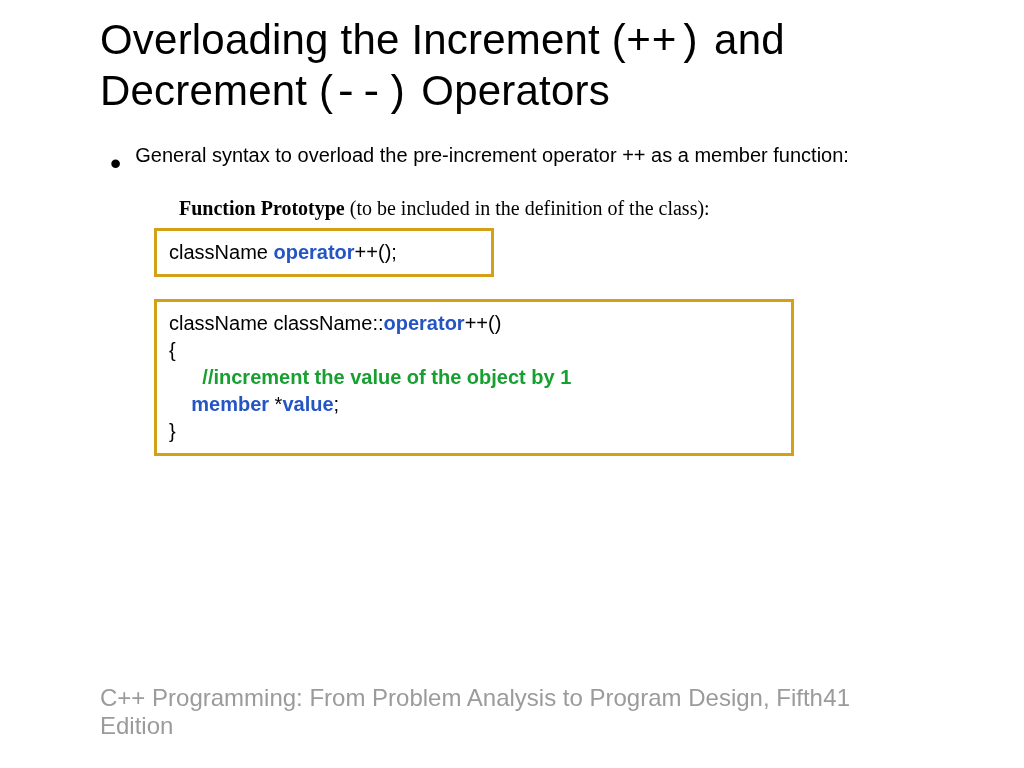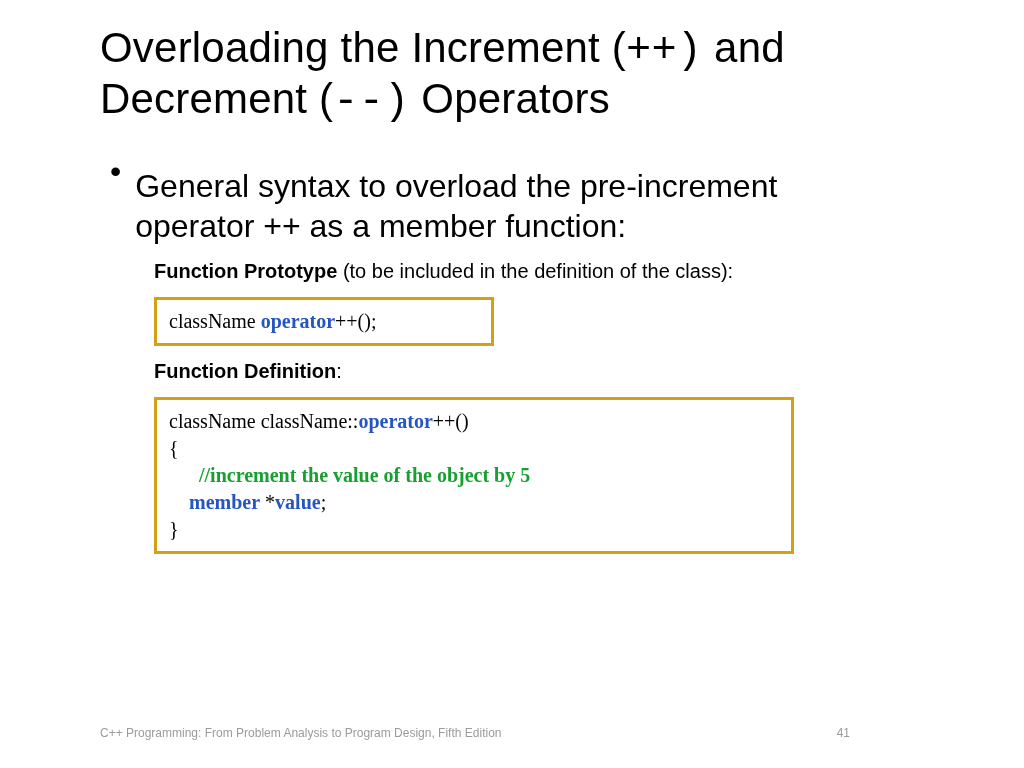--- a/index.html
+++ b/index.html
@@ -1,32 +1,32 @@
 <!DOCTYPE html>
 <html><head>
 <meta charset="utf-8">
 <style>
   * { box-sizing: border-box; margin: 0; padding: 0; }
   html, body { width: 1024px; height: 768px; background: #fff; font-family: Arial, Helvetica, sans-serif; color: #000; }
-  .slide { width: 930px; height: 768px; position: relative; padding: 24px 80px 0 100px; border-radius: 13px; }
+  .slide { width: 930px; height: 768px; position: relative; padding: 16px 80px 0 100px; border-radius: 13px; }
   .title { font-size: 42px; font-weight: 400; line-height: 1.15; letter-spacing: 0.2px; }
   .title .mono { font-family: "Courier New", Courier, monospace; }
   .bullets { margin-top: 24px; }
   .bullet { display: flex; align-items: flex-start; }
   .bullet .dot { font-size: 32px; line-height: 1.25; margin-right: 14px; margin-left: 10px; }
-  .bullet .txt { font-size: 32px; line-height: 1.25; margin-top: 15px; }
+  .bullet .txt { font-size: 20px; line-height: 1.25; }
   .section { margin-top: 14px; margin-left: 54px; }
-  .sec-label { font-family: Liberation Sans, sans-serif; font-size: 20px; }
+  .sec-label { font-family: Liberation Serif, serif; font-size: 20px; margin-left: 25px; }
   .sec-label .bold { font-weight: 700; }
-  .codebox { border: 3px solid #d4a017; background: #fff; padding: 8px 12px; margin-top: 14px; font-family: Liberation Serif, serif; font-size: 20px; line-height: 1.35; white-space: pre; display: inline-block; }
+  .codebox { border: 3px solid #d4a017; background: #fff; padding: 8px 12px; margin-top: 8px; font-family: Liberation Sans, sans-serif; font-size: 20px; line-height: 1.35; white-space: pre; display: inline-block; }
   .codebox.narrow { min-width: 340px; }
   .codebox.wide { min-width: 640px; }
   .kw { color: #2455c3; font-weight: 700; }
   .cm { color: #17a030; font-weight: 700; }
-  .footer { position: absolute; bottom: 28px; left: 100px; right: 80px; display: flex; justify-content: space-between; align-items: baseline; color: #9b9b9b; font-size: 12px; }
+  .footer { position: absolute; bottom: 28px; left: 100px; right: 80px; display: flex; justify-content: space-between; align-items: baseline; color: #9b9b9b; font-size: 24px; }
 </style>
 </head>
 <body>
 
 <div class="slide">
 
   <h1 class="title">
     <span>Overloading the Increment (</span><span class="mono">++)</span><span> and Decrement (</span><span class="mono">--)</span><span>  Operators</span>
   </h1>
 
@@ -38,26 +38,23 @@
   </div>
 
   <div class="section">
     <div class="sec-label">
       <span class="bold">Function Prototype</span><span> (to be included in the definition of the class):</span>
     </div>
     <div class="codebox narrow"><span>className </span><span class="kw">operator</span><span>++();</span></div>
   </div>
 
   <div class="section">
-    <div class="sec-label">
-      <span class="bold">Function Definition</span><span>:</span>
-    </div>
     <div class="codebox wide"><span>className className::</span><span class="kw">operator</span><span>++()</span>
 <span>{</span>
-<span>      </span><span class="cm">//increment the value of the object by 5</span>
+<span>      </span><span class="cm">//increment the value of the object by 1</span>
 <span>    </span><span class="kw">member</span><span> *</span><span class="kw">value</span><span>;</span>
 <span>}</span></div>
   </div>
 
   <div class="footer">
     <span>C++ Programming: From Problem Analysis to Program Design, Fifth Edition</span>
     <span>41</span>
   </div>
 
 </div>

